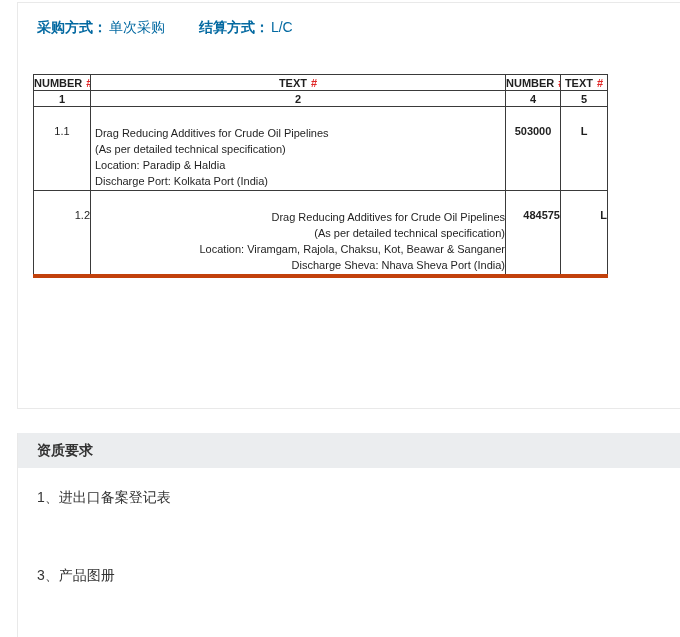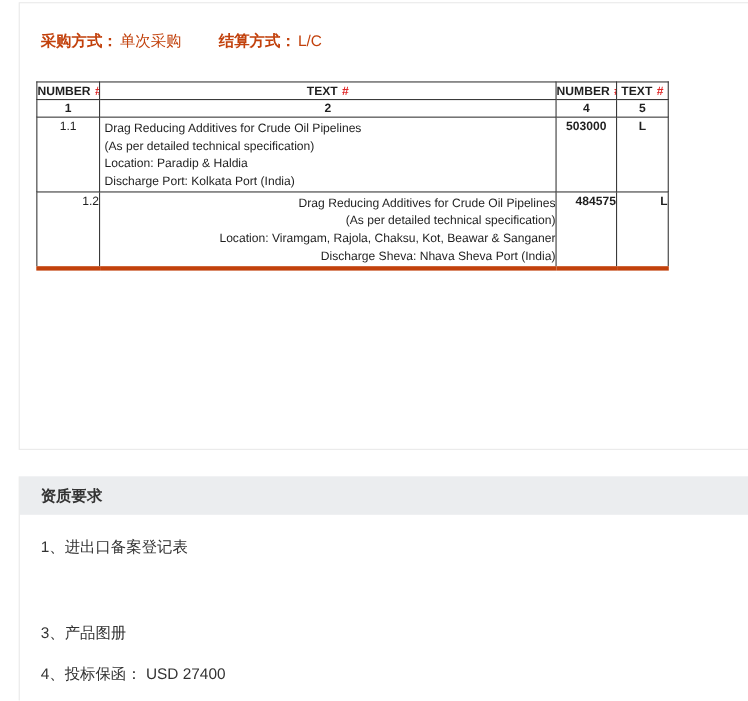--- a/index.html
+++ b/index.html
@@ -6,21 +6,21 @@
   body{
     width:680px;height:637px;position:relative;overflow:hidden;
     font-family:"Liberation Sans","DejaVu Sans",sans-serif;
     -webkit-font-smoothing:antialiased;
   }
   
   .top-panel{
     position:absolute;left:17px;top:2px;width:670px;height:407px;
     border:1px solid #e9e9e9;background:#fff;box-sizing:border-box;
   }
-  .info-line{position:absolute;left:19px;top:26px;font-size:14px;color:#c2410c;white-space:nowrap;}
+  .info-line{position:absolute;left:19px;top:16px;font-size:14px;color:#0369a1;white-space:nowrap;}
   .info-line .lbl{font-weight:bold;}
   .info-line .val{font-weight:normal;margin-left:2px;}
   .info-line .lbl.gap{margin-left:30px;}
   
   table.items-table{
     position:absolute;left:15px;top:71px;width:574px;
     border-collapse:collapse;table-layout:fixed;
     font-family:"Liberation Sans","DejaVu Sans",sans-serif;
     color:#1f1f1f;
   }
@@ -30,21 +30,21 @@
   }
   table.items-table tr.bottom-row td{border-bottom:4px solid #c2410c;text-align:right;}
   tr.type-row td{height:15px;font-weight:bold;font-size:11px;white-space:nowrap;margin-top:12px;}
   .hash{color:#e02626;margin-left:4px;font-weight:bold;}
   tr.colhead-row td{height:121px;vertical-align:top;font-weight:bold;padding-top:2px;line-height:13px;}
   tr.index-row td{height:15px;font-weight:bold;}
   tr.section-row td{height:23px;vertical-align:top;}
   tr.section-row td.sec{
     text-align:left;font-weight:bold;padding:2px 0 0 4px;
   }
-  tr.item-row td{height:65px;vertical-align:top;padding-top:2px;margin-top:43px;}
+  tr.item-row td{height:65px;vertical-align:top;padding-top:18px;margin-top:43px;}
   tr.item-row td.desc{
     text-align:left;padding-left:4px;line-height:16px;
   }
   tr.item-row td.qty, tr.item-row td.unit{font-weight:bold;}
   
   .qual-panel{
     position:absolute;left:17px;top:433px;width:670px;height:204px;
     border-left:1px solid #e9e9e9;box-sizing:border-box;background:#fff;
   }
   .qual-bar{
@@ -111,14 +111,13 @@
   </tbody>
     </table>
 </section>
 
 <section class="qual-panel">
   <div class="qual-bar">
     <span>资质要求</span>
   </div>
   <div class="qual-item qi-0">1、进出口备案登记表</div>
   <div class="qual-item qi-2">3、产品图册</div>
-  <div class="qual-item qi-3">4、投标保函：&nbsp;USD 27400</div>
 </section>
 
 </body></html>

